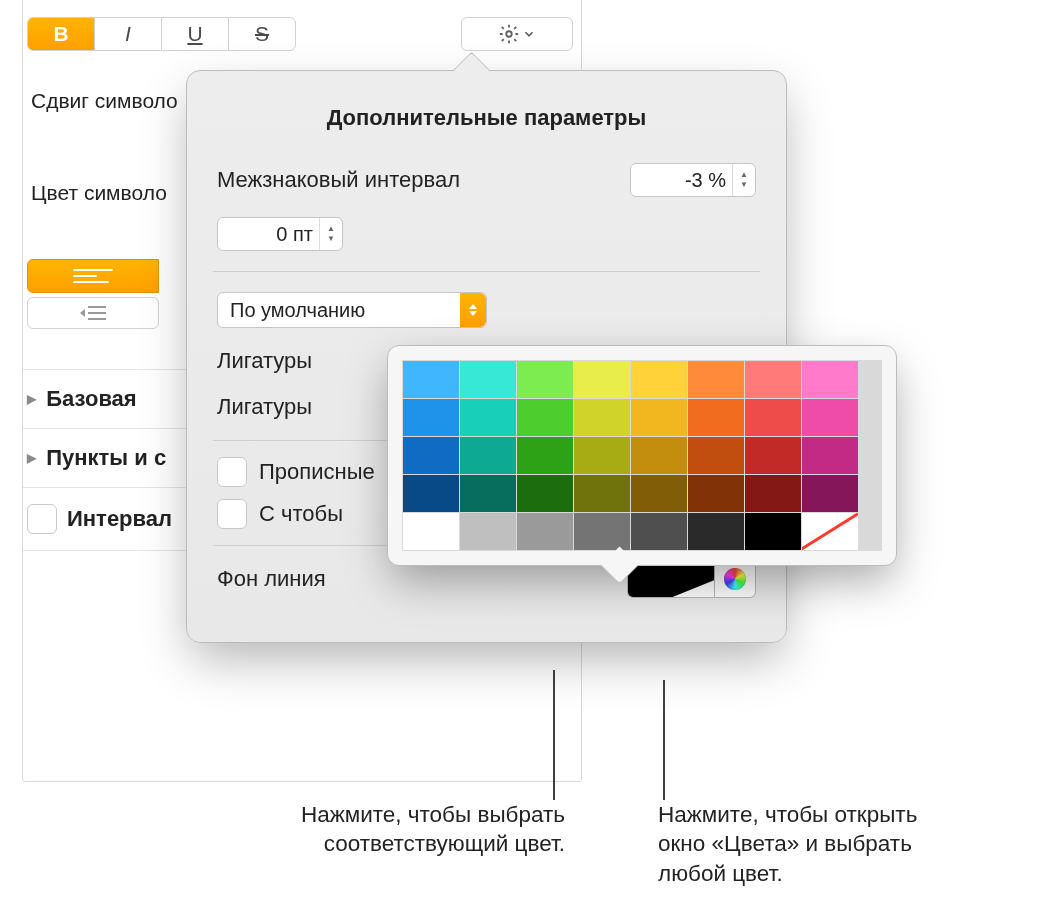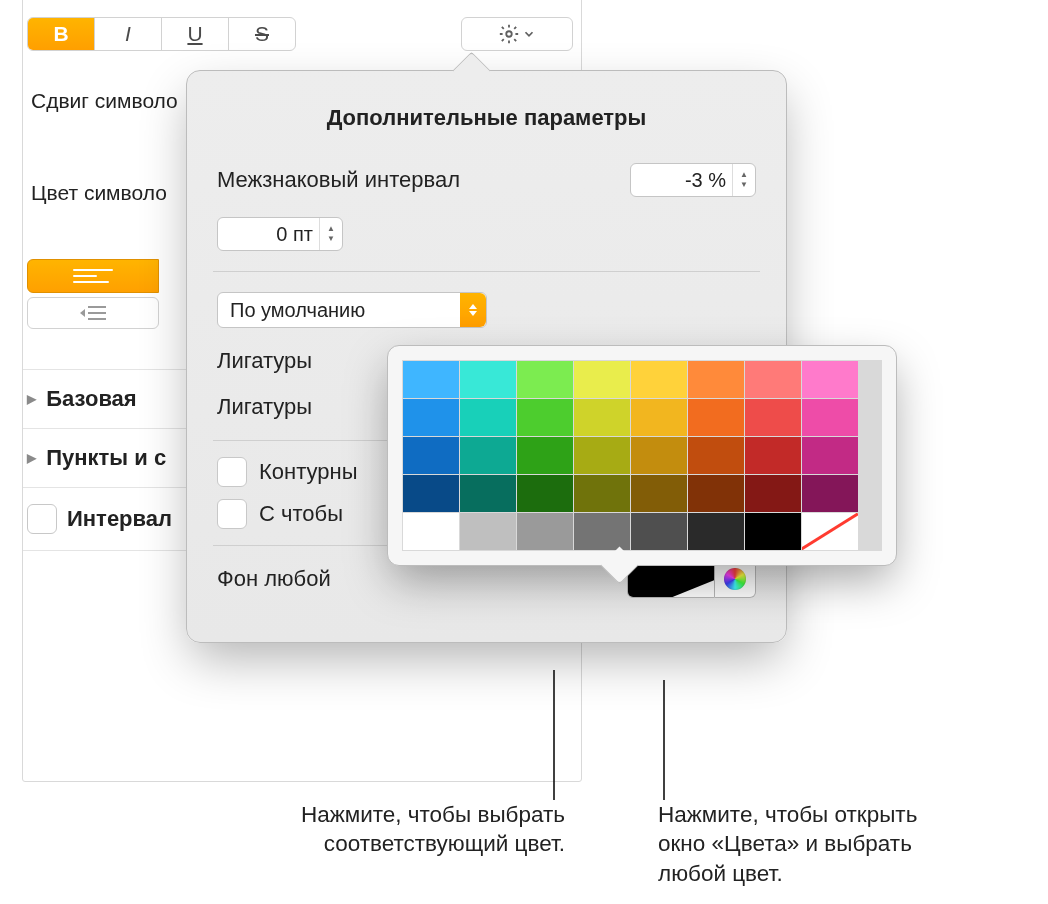--- a/index.html
+++ b/index.html
@@ -335,31 +335,31 @@
       <div>Лигатуры</div>
     </div>
     <div class="prow">
       <div>Лигатуры</div>
     </div>
 
     <div class="sep"></div>
 
     <div class="check-row">
       <div class="check-sq"></div>
-      <span>Контурны</span>
+      <span>Прописные</span>
     </div>
     <div class="check-row">
       <div class="check-sq"></div>
       <span>С чтобы</span>
     </div>
 
     <div class="sep"></div>
 
     <div class="prow" style="padding-top:4px">
-      <div>Фон любой</div>
+      <div>Фон линия</div>
       <div class="bg-well-group">
         <div class="color-well"></div>
         <div class="wheel-btn">
           <div class="wheel"></div>
         </div>
       </div>
     </div>
   </div>
 
   <div class="color-popover">

